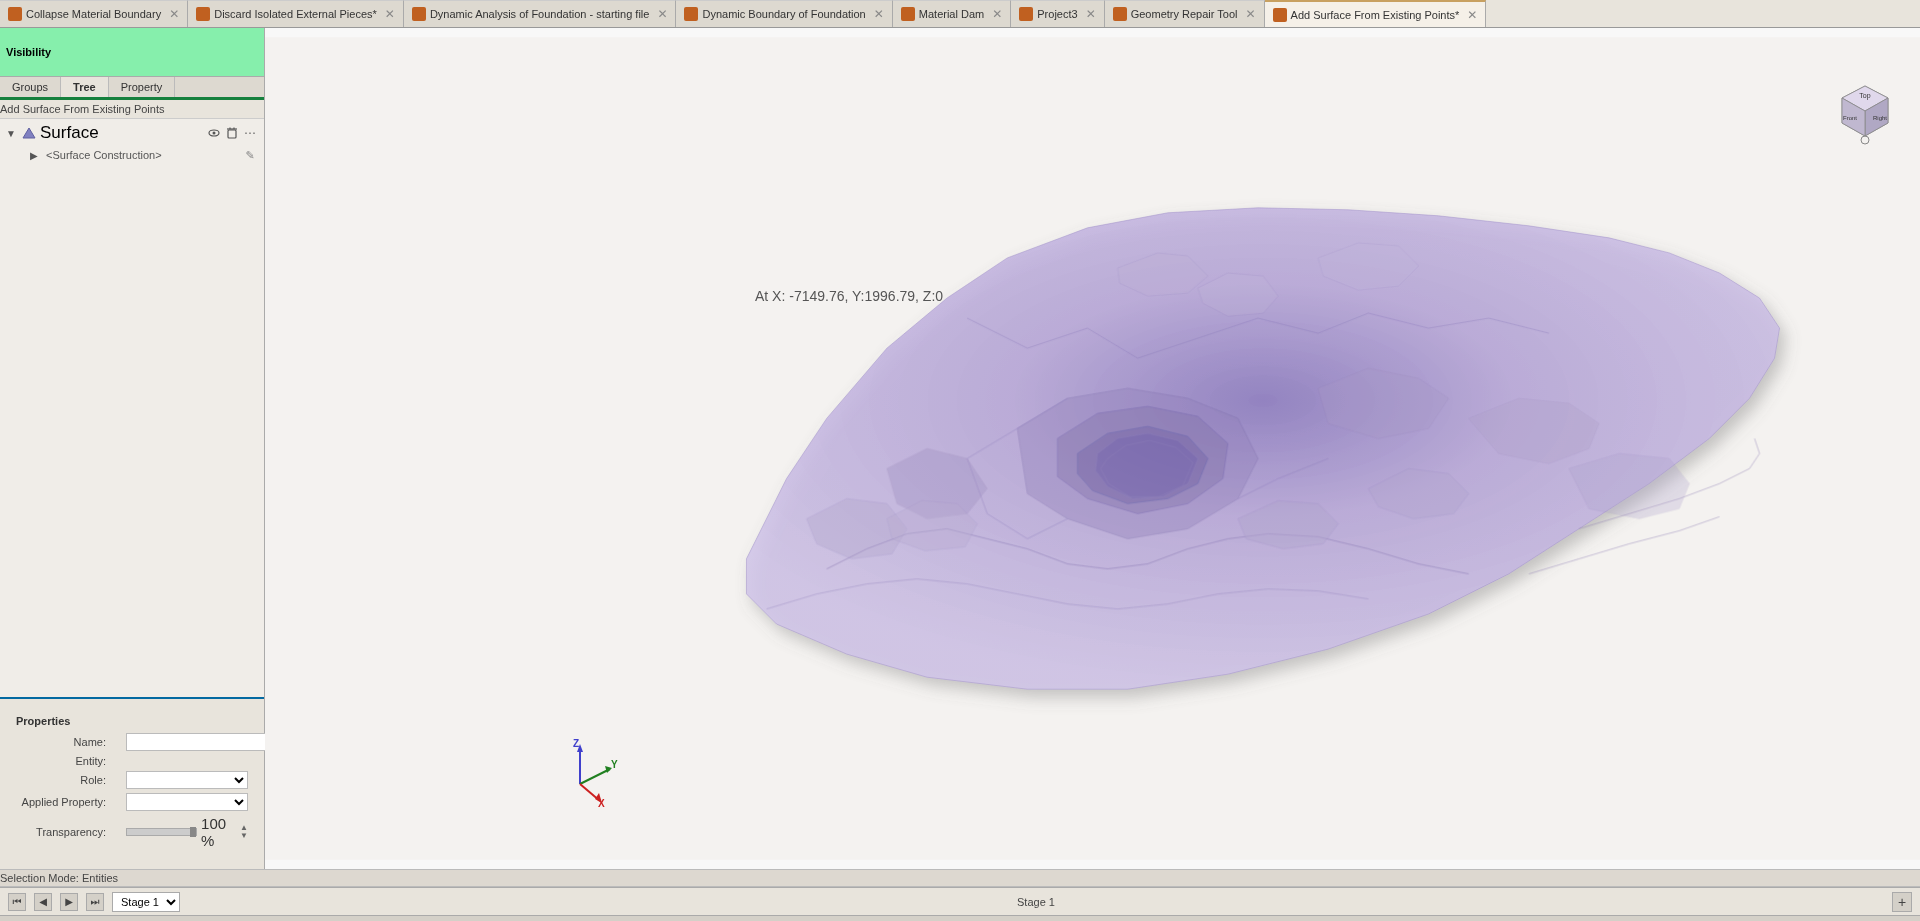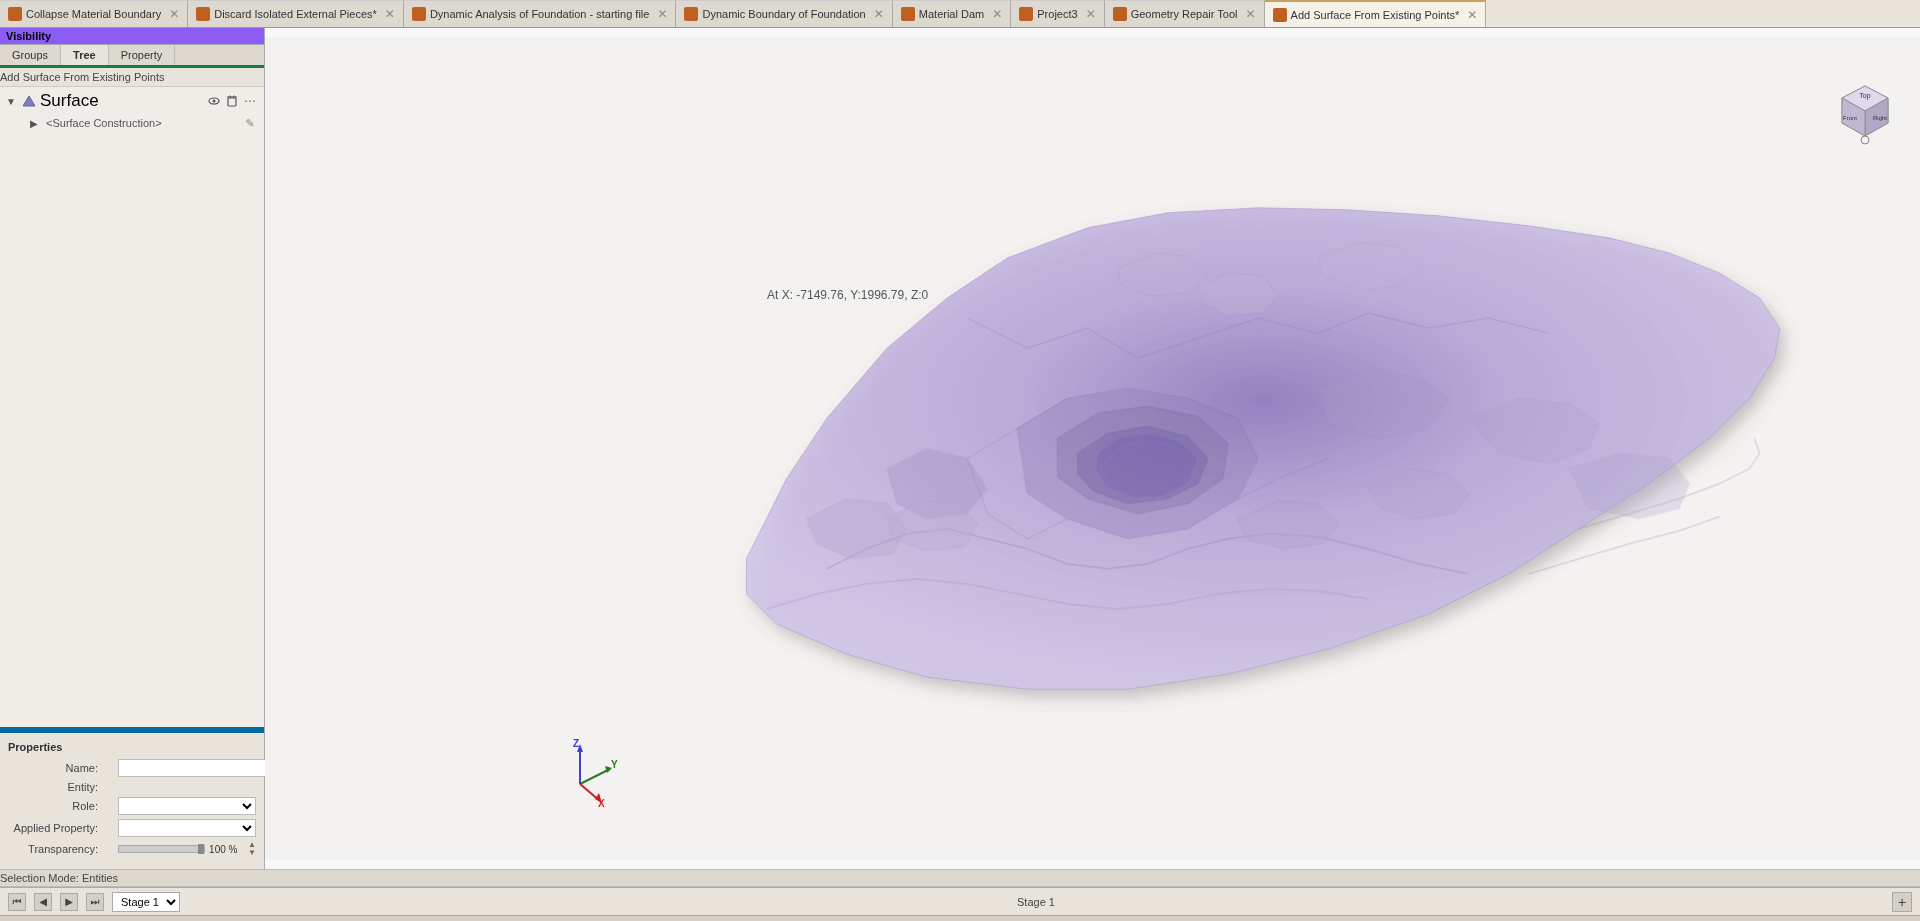--- a/index.html
+++ b/index.html
@@ -57,22 +57,22 @@
     #left-panel {
       width: 265px;
       background: #e8e4dc;
       border-right: 1px solid #aaa;
       display: flex;
       flex-direction: column;
       flex-shrink: 0;
     }
 
     #visibility-header {
-      background: #8b5cf6;
-      padding: 2px 6px;
+      background: #86efac;
+      padding: 18px 6px;
       font-size: 11px;
       font-weight: bold;
       border-bottom: 1px solid #aaa;
     }
 
     #panel-tabs {
       display: flex;
       background: #ddd9d0;
       border-bottom: 3px solid #15803d;
     }
@@ -140,23 +140,23 @@
       align-items: center;
       padding: 2px 4px 2px 28px;
       gap: 4px;
       cursor: pointer;
       font-size: 11px;
       color: #555;
     }
 
     
     #properties-panel {
-      border-top: 6px solid #0369a1;
+      border-top: 2px solid #0369a1;
       background: #e8e4dc;
-      padding: 8px;
+      padding: 16px;
     }
     #properties-title {
       font-size: 11px;
       font-weight: bold;
       margin-bottom: 6px;
       color: #333;
     }
     .prop-row {
       display: flex;
       align-items: center;
@@ -200,21 +200,21 @@
     }
     .transparency-handle {
       width: 6px;
       height: 10px;
       background: #888;
       position: absolute;
       right: 0;
       top: -2px;
     }
     .transparency-value {
-      font-size: 10px;
+      font-size: 15px;
       color: #333;
       width: 35px;
     }
     .transparency-spin {
       display: flex;
       flex-direction: column;
     }
     .spin-btn {
       font-size: 8px;
       line-height: 1;
@@ -228,24 +228,23 @@
       position: relative;
       background: #f8f8f8;
       overflow: hidden;
     }
 
     
     #coord-display {
       position: absolute;
       top: 260px;
       left: 490px;
-      font-size: 12px;
+      font-size: 14px;
       color: #555;
       pointer-events: none;
-      margin-left: 12px;
     }
 
     
     #viewport-toolbar {
       position: absolute;
       top: 40px;
       left: 8px;
       display: flex;
       flex-direction: column;
       gap: 2px;

